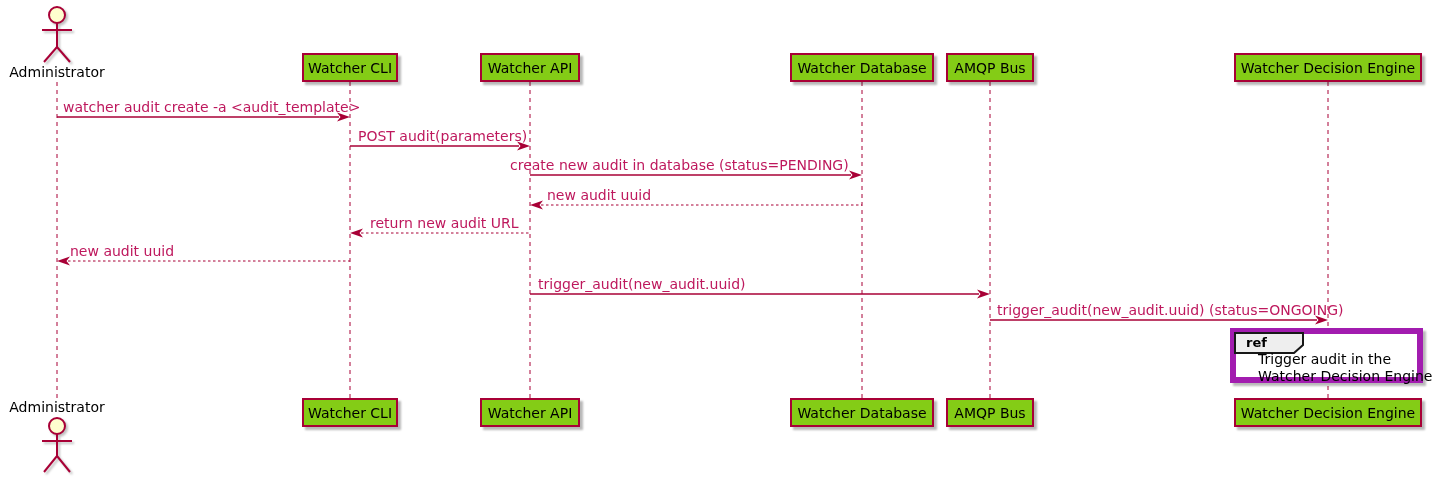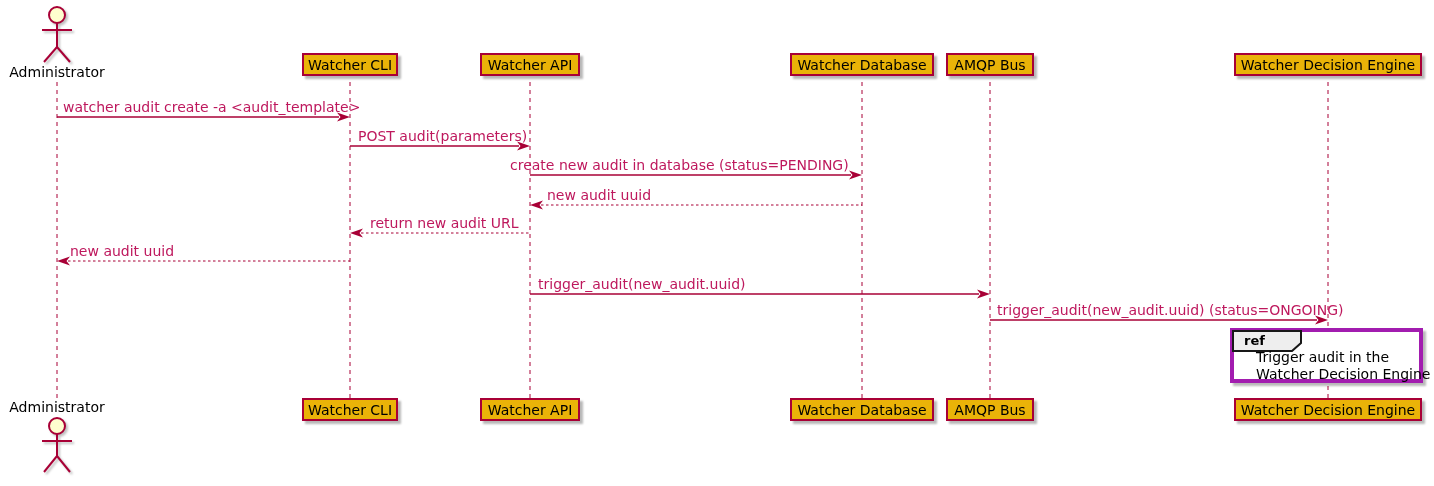--- a/index.html
+++ b/index.html
@@ -7,23 +7,23 @@
     position: relative;
     width: 1434px;
     height: 486px;
     background: #ffffff;
     font-family: "DejaVu Sans", sans-serif;
     overflow: hidden;
   }
   svg.layer { position: absolute; left: 0; top: 0; }
   .pbox {
     position: absolute;
-    height: 23px;
+    height: 29px;
     box-sizing: border-box;
-    background: #eab308;
+    background: #84cc16;
     border: 2px solid #A80036;
     box-shadow: 3px 3px 2px rgba(0,0,0,0.28);
     display: flex;
     align-items: center;
     justify-content: center;
     font-size: 14px;
     color: #000000;
     white-space: nowrap;
   }
   .msg-label {
@@ -41,21 +41,21 @@
     color: #000000;
   }
   .ref-box {
     position: absolute;
     left: 1230px;
     top: 328px;
     width: 193px;
     height: 55px;
     box-sizing: border-box;
     background: #ffffff;
-    border: 4px solid #a21caf;
+    border: 6px solid #a21caf;
     box-shadow: 3px 3px 2px rgba(0,0,0,0.28);
   }
   .ref-tag-svg { position: absolute; left: -2px; top: -2px; }
   .ref-tag-text {
     position: absolute;
     left: 10px;
     top: 1px;
     font-size: 13px;
     font-weight: bold;
     color: #000000;

